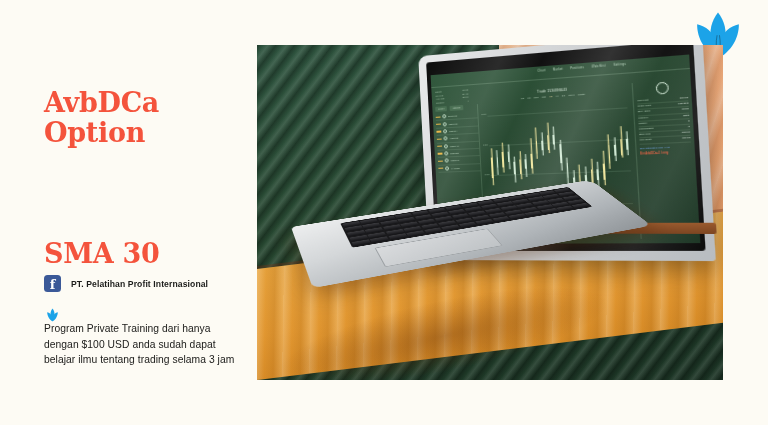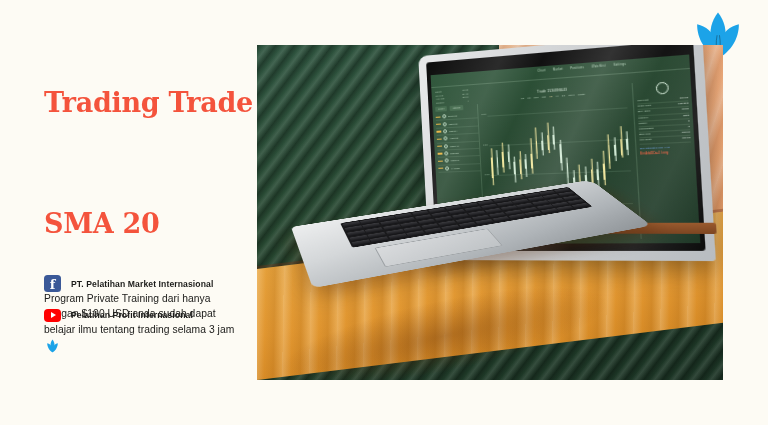--- a/index.html
+++ b/index.html
@@ -250,43 +250,37 @@
     transform:rotate(-12deg);
   }
 </style>
 </head>
 <body>
 
 <div class="canvas">
 
   <div class="left-col">
     <div class="headline">
-      <span>Trading Trade</span><br>
+      <span>AvbDCa Option</span><br>
       <br>
-      <span class="l3">SMA 20</span>
+      <span class="l3">SMA 30</span>
     </div>
     <p class="body-copy">Program Private Training dari hanya dengan $100 USD anda sudah dapat belajar ilmu tentang trading selama 3 jam</p>
   </div>
 
   <div class="socials">
 
 
     <div class="srow">
       <span class="sicon fb">
         <span class="fb-glyph">f</span>
       </span>
-      <span class="slabel">PT. Pelatihan Market Internasional</span>
+      <span class="slabel">PT. Pelatihan Profit Internasional</span>
     </div>
 
-    <div class="srow">
-      <span class="sicon yt">
-        <span class="yt-glyph"></span>
-      </span>
-      <span class="slabel">Pelatihan Profit Internasional</span>
-    </div>
 
     <div class="srow">
       <span class="sicon lotus-sm">
         <svg width="17" height="17" viewBox="0 0 64 64" aria-hidden="true">
           <path d="M32 6c7 9 9 19 7 30-2 10-5 16-7 18-2-2-5-8-7-18-2-11 0-21 7-30z" fill="#1CA3E8"></path>
           <path d="M12 20c9 2 16 8 19 17 3 8 3 14 2 17-3-1-9-5-14-12-5-8-7-16-7-22z" fill="#1CA3E8"></path>
           <path d="M52 20c-9 2-16 8-19 17-3 8-3 14-2 17 3-1 9-5 14-12 5-8 7-16 7-22z" fill="#1CA3E8"></path>
         </svg>
       </span>
     </div>

